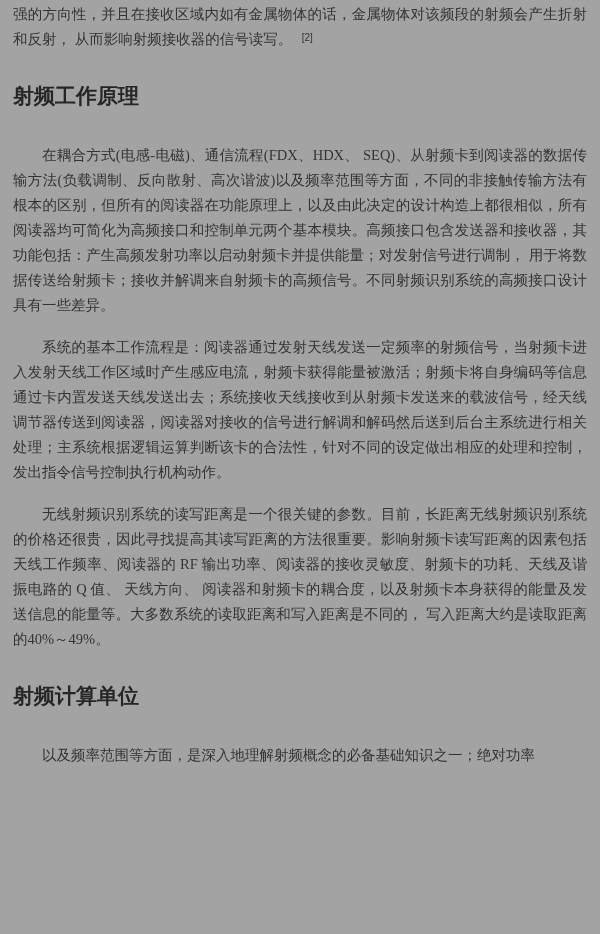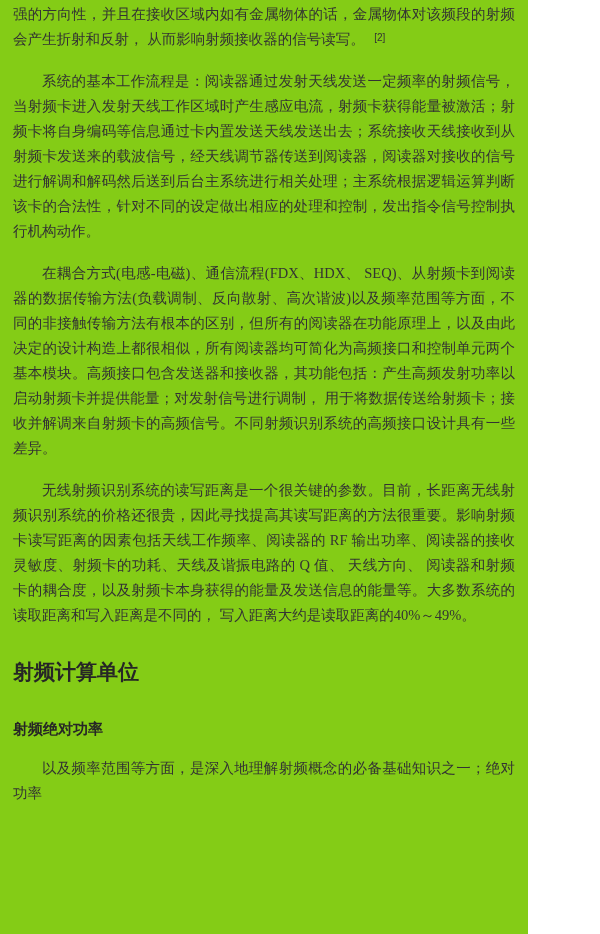--- a/index.html
+++ b/index.html
@@ -5,24 +5,24 @@
   html, body {
     margin: 0;
     padding: 0;
     background: #ffffff;
     width: 600px;
     height: 934px;
     overflow: hidden;
   }
   .page {
     box-sizing: border-box;
-    width: 528px;
+    width: 600px;
     height: 934px;
     padding: 1px 13px 0 13px;
-    background: #84cc16;
+    background: #a3a3a3;
   }
   p.body {
     font-family: "Liberation Serif", "DejaVu Serif", serif;
     font-size: 14.5px;
     line-height: 25px;
     color: #333333;
     text-align: justify;
     text-indent: 2em;
     margin: 17px 0 0 0;
     word-break: break-all;
@@ -59,27 +59,27 @@
 </head>
 <body>
 
 <div class="page">
 
   <p class="body intro">
     <span>强的方向性，并且在接收区域内如有金属物体的话，金属物体对该频段的射频会产生折射和反射， 从而影响射频接收器的信号读写。</span>
     <sup class="ref">[2]</sup>
   </p>
 
+  <h2 class="h2">射频工作原理</h2>
+
+  <p class="body">在耦合方式(电感-电磁)、通信流程(FDX、HDX、 SEQ)、从射频卡到阅读器的数据传输方法(负载调制、反向散射、高次谐波)以及频率范围等方面，不同的非接触传输方法有根本的区别，但所有的阅读器在功能原理上，以及由此决定的设计构造上都很相似，所有阅读器均可简化为高频接口和控制单元两个基本模块。高频接口包含发送器和接收器，其功能包括：产生高频发射功率以启动射频卡并提供能量；对发射信号进行调制， 用于将数据传送给射频卡；接收并解调来自射频卡的高频信号。不同射频识别系统的高频接口设计具有一些差异。</p>
 
   <p class="body">系统的基本工作流程是：阅读器通过发射天线发送一定频率的射频信号，当射频卡进入发射天线工作区域时产生感应电流，射频卡获得能量被激活；射频卡将自身编码等信息通过卡内置发送天线发送出去；系统接收天线接收到从射频卡发送来的载波信号，经天线调节器传送到阅读器，阅读器对接收的信号进行解调和解码然后送到后台主系统进行相关处理；主系统根据逻辑运算判断该卡的合法性，针对不同的设定做出相应的处理和控制，发出指令信号控制执行机构动作。</p>
-
-  <p class="body">在耦合方式(电感-电磁)、通信流程(FDX、HDX、 SEQ)、从射频卡到阅读器的数据传输方法(负载调制、反向散射、高次谐波)以及频率范围等方面，不同的非接触传输方法有根本的区别，但所有的阅读器在功能原理上，以及由此决定的设计构造上都很相似，所有阅读器均可简化为高频接口和控制单元两个基本模块。高频接口包含发送器和接收器，其功能包括：产生高频发射功率以启动射频卡并提供能量；对发射信号进行调制， 用于将数据传送给射频卡；接收并解调来自射频卡的高频信号。不同射频识别系统的高频接口设计具有一些差异。</p>
 
 
   <p class="body">无线射频识别系统的读写距离是一个很关键的参数。目前，长距离无线射频识别系统的价格还很贵，因此寻找提高其读写距离的方法很重要。影响射频卡读写距离的因素包括天线工作频率、阅读器的 RF 输出功率、阅读器的接收灵敏度、射频卡的功耗、天线及谐振电路的 Q 值、 天线方向、 阅读器和射频卡的耦合度，以及射频卡本身获得的能量及发送信息的能量等。大多数系统的读取距离和写入距离是不同的， 写入距离大约是读取距离的40%～49%。</p>
 
   <h2 class="h2">射频计算单位</h2>
 
-  <h3 class="h3">射频绝对功率</h3>
 
   <p class="body">以及频率范围等方面，是深入地理解射频概念的必备基础知识之一；绝对功率</p>
 
 </div>
 
 </body></html>

